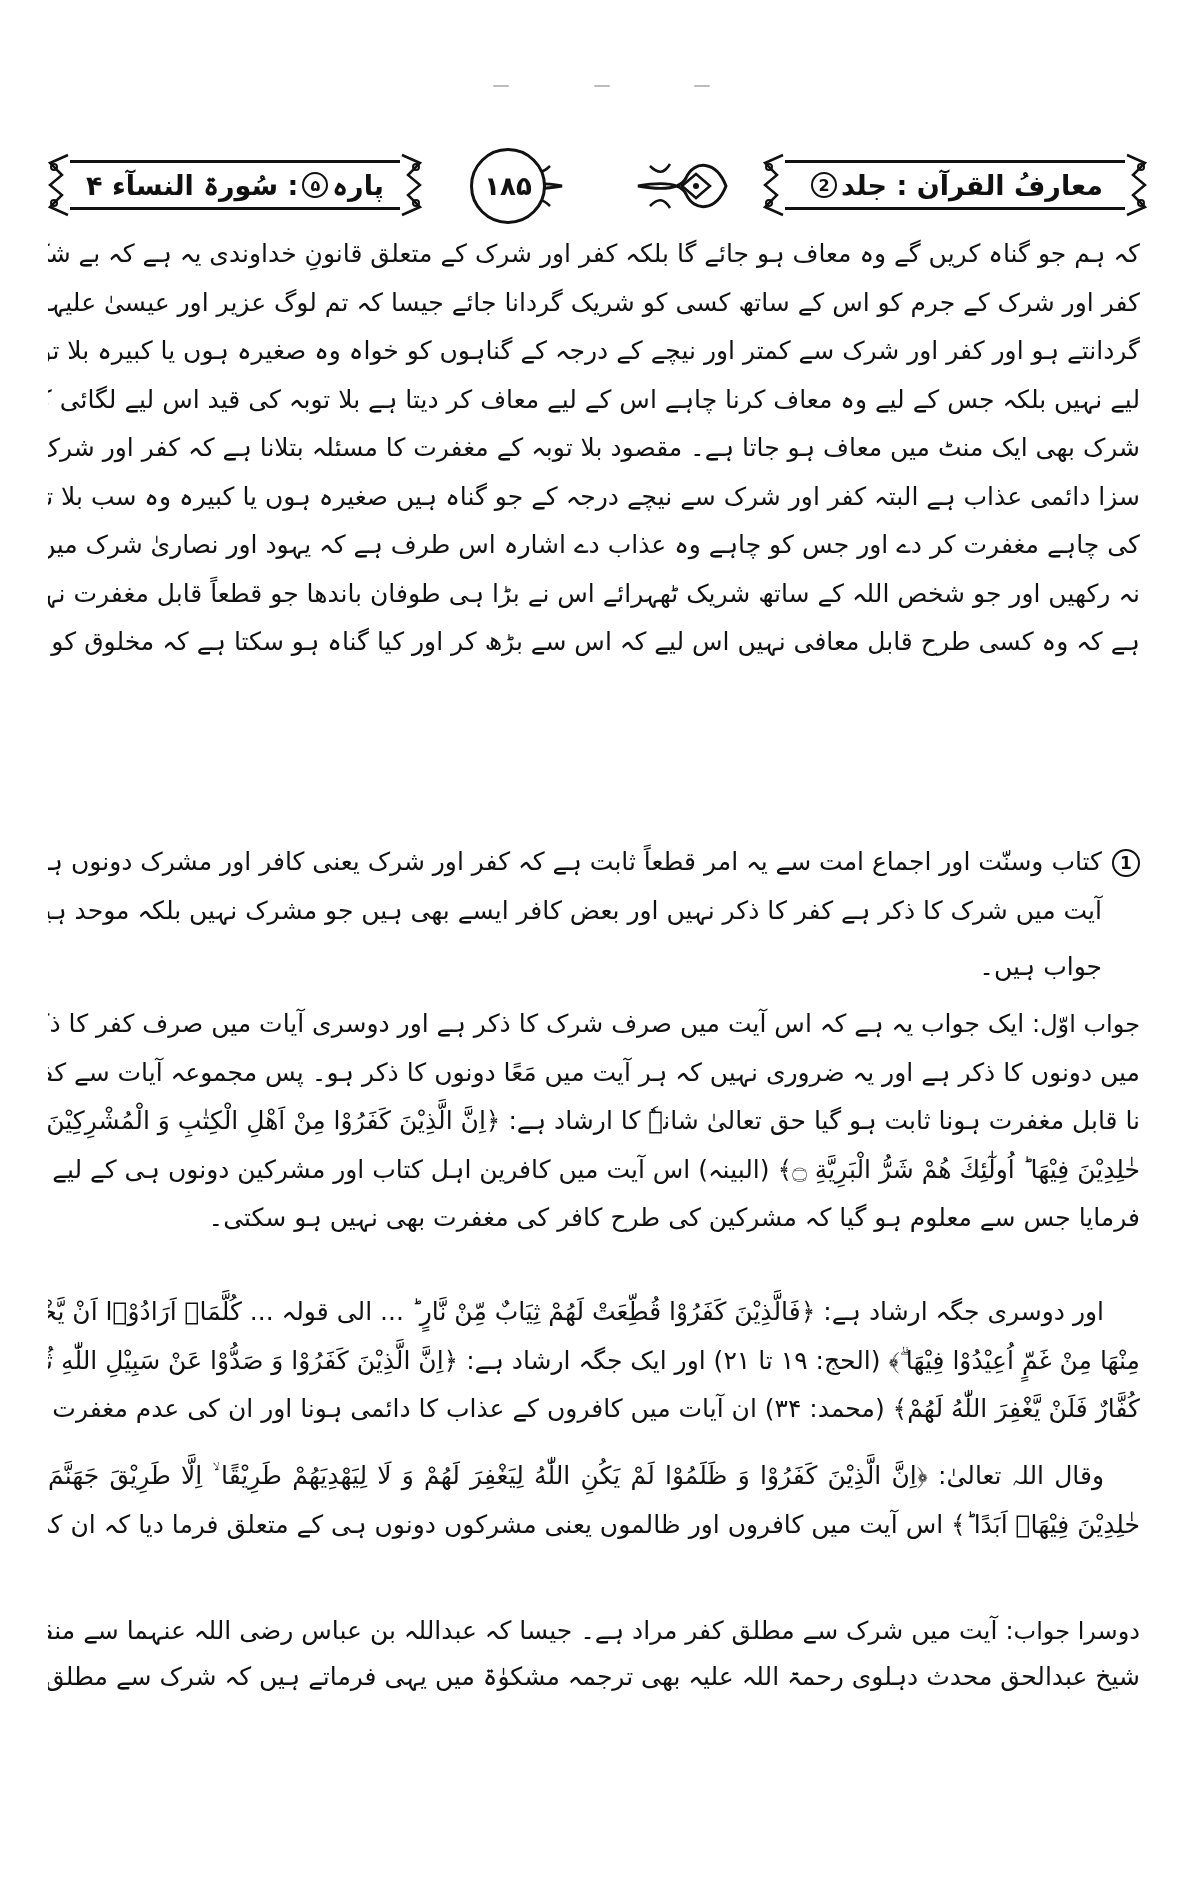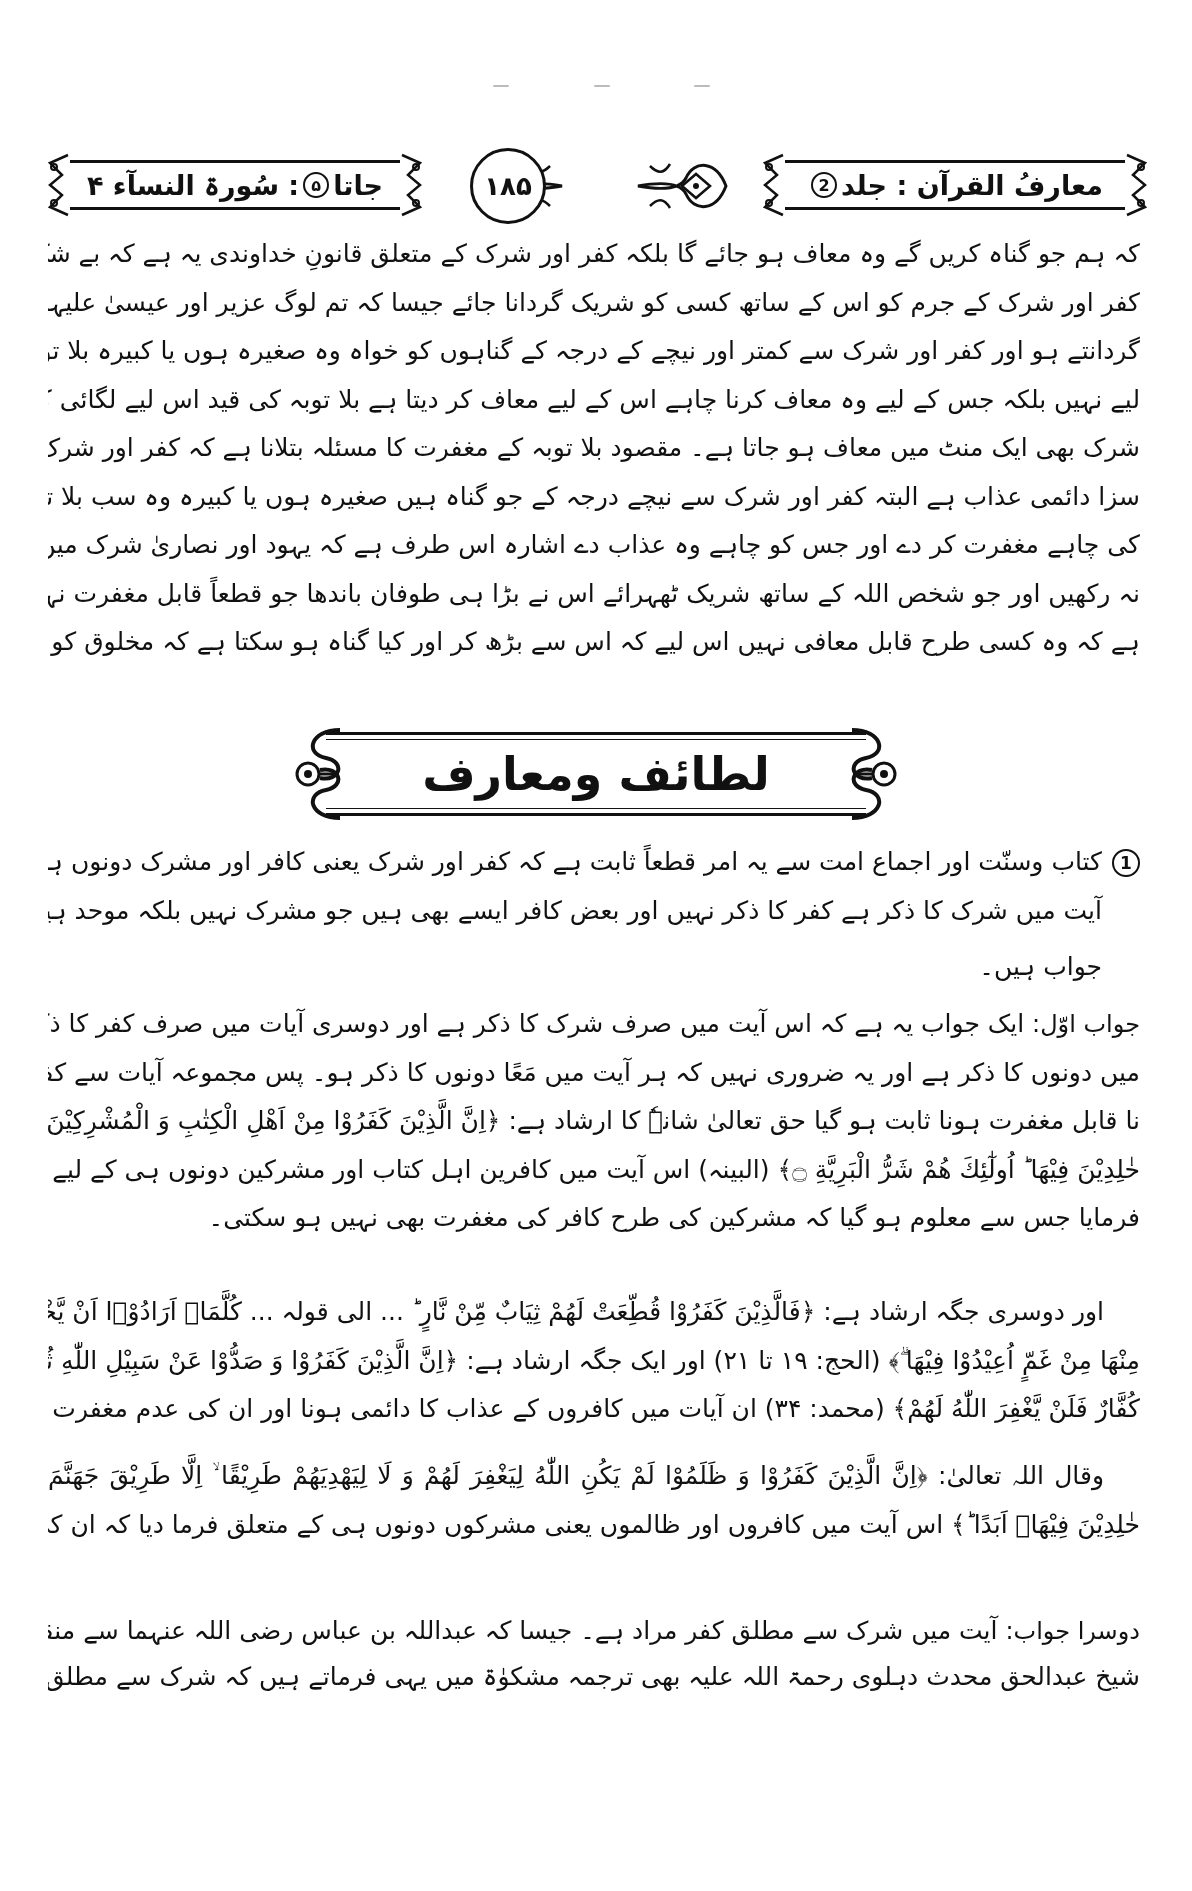--- a/index.html
+++ b/index.html
@@ -151,21 +151,21 @@
         <path d="M36 8 C30 18, 24 18, 16 10 M36 52 C30 42, 24 42, 16 50" fill="none" stroke="#111" stroke-width="2.5"></path>
       </svg>
     </div>
 
     <div class="hdr-box left">
       <svg class="cap r" viewBox="0 0 26 64">
         <path d="M2 2 L20 10 L8 22 L20 32 L8 42 L20 54 L2 62" fill="none" stroke="#111" stroke-width="2.5"></path>
         <circle cx="16" cy="14" r="3" fill="none" stroke="#111" stroke-width="2"></circle>
         <circle cx="16" cy="50" r="3" fill="none" stroke="#111" stroke-width="2"></circle>
       </svg>
-      <span>جاتا</span>
+      <span>پارہ</span>
       <span class="circled">۵</span>
       <span>: سُورۃ النسآء ۴</span>
       <svg class="cap l" viewBox="0 0 26 64">
         <path d="M24 2 L6 10 L18 22 L6 32 L18 42 L6 54 L24 62" fill="none" stroke="#111" stroke-width="2.5"></path>
         <circle cx="10" cy="14" r="3" fill="none" stroke="#111" stroke-width="2"></circle>
         <circle cx="10" cy="50" r="3" fill="none" stroke="#111" stroke-width="2"></circle>
       </svg>
     </div>
   </div>
 
@@ -174,37 +174,20 @@
     <span class="para-line">کفر اور شرک کے جرم کو اس کے ساتھ کسی کو شریک گردانا جائے جیسا کہ تم لوگ عزیر اور عیسیٰ علیہما السلام کو خدا اور خدا کا بیٹا کہہ کر خدا کا شریک</span>
     <span class="para-line">گردانتے ہو اور کفر اور شرک سے کمتر اور نیچے کے درجہ کے گناہوں کو خواہ وہ صغیرہ ہوں یا کبیرہ بلا توبہ کے بھی معاف کر دیتا ہے مگر سب کے</span>
     <span class="para-line">لیے نہیں بلکہ جس کے لیے وہ معاف کرنا چاہے اس کے لیے معاف کر دیتا ہے بلا توبہ کی قید اس لیے لگائی کہ توبہ سے تو سو سال کا کفر اور</span>
     <span class="para-line">شرک بھی ایک منٹ میں معاف ہو جاتا ہے۔ مقصود بلا توبہ کے مغفرت کا مسئلہ بتلانا ہے کہ کفر اور شرک بلا توبہ کے قابل مغفرت نہیں ان کی</span>
     <span class="para-line">سزا دائمی عذاب ہے البتہ کفر اور شرک سے نیچے درجہ کے جو گناہ ہیں صغیرہ ہوں یا کبیرہ وہ سب بلا توبہ کے قابل مغفرت ہیں اللہ تعالیٰ جس</span>
     <span class="para-line">کی چاہے مغفرت کر دے اور جس کو چاہے وہ عذاب دے اشارہ اس طرف ہے کہ یہود اور نصاریٰ شرک میں مبتلا ہیں وہ مغفرت کی توقع</span>
     <span class="para-line">نہ رکھیں اور جو شخص اللہ کے ساتھ شریک ٹھہرائے اس نے بڑا ہی طوفان باندھا جو قطعاً قابل مغفرت نہیں خدا تعالیٰ پر افتراء ایسا جرم عظیم</span>
     <span class="para-line" style="text-align-last:right">ہے کہ وہ کسی طرح قابل معافی نہیں اس لیے کہ اس سے بڑھ کر اور کیا گناہ ہو سکتا ہے کہ مخلوق کو خالق کے برابر ٹھہرائے۔</span>
   </div>
 
-  <div class="section-title">
-    <svg class="orn r" viewBox="0 0 60 100">
-      <path d="M10 6 C40 6, 46 30, 24 34 C4 38, 10 58, 30 54 M10 94 C40 94, 46 70, 24 66 C4 62, 10 42, 30 46" fill="none" stroke="#111" stroke-width="4"></path>
-      <circle cx="42" cy="50" r="11" fill="none" stroke="#111" stroke-width="3"></circle>
-      <circle cx="42" cy="50" r="4" fill="#111"></circle>
-      <path d="M14 50 L30 50" stroke="#111" stroke-width="3"></path>
-    </svg>
-    <div class="frame">
-      <span class="title-text">لطائف ومعارف</span>
-    </div>
-    <svg class="orn l" viewBox="0 0 60 100">
-      <path d="M50 6 C20 6, 14 30, 36 34 C56 38, 50 58, 30 54 M50 94 C20 94, 14 70, 36 66 C56 62, 50 42, 30 46" fill="none" stroke="#111" stroke-width="4"></path>
-      <circle cx="18" cy="50" r="11" fill="none" stroke="#111" stroke-width="3"></circle>
-      <circle cx="18" cy="50" r="4" fill="#111"></circle>
-      <path d="M46 50 L30 50" stroke="#111" stroke-width="3"></path>
-    </svg>
-  </div>
 
   <div class="text-block" style="top:838px">
     <span class="para-line"><span class="num-circle">1</span><span>کتاب وسنّت اور اجماع امت سے یہ امر قطعاً ثابت ہے کہ کفر اور شرک یعنی کافر اور مشرک دونوں ہی قابل مغفرت نہیں مگر اس جگہ</span></span>
     <span class="para-line" style="padding-right:38px">آیت میں شرک کا ذکر ہے کفر کا ذکر نہیں اور بعض کافر ایسے بھی ہیں جو مشرک نہیں بلکہ موحد ہیں مگر اسلام کے قائل نہیں اس شبہ کے چند</span>
     <span class="para-line" style="padding-right:38px;text-align-last:right;margin-top:8px">جواب ہیں۔</span>
   </div>
 
   <div class="text-block" style="top:1000px">
     <span class="para-line"><span class="bold-label">جواب اوّل:</span> <span>ایک جواب یہ ہے کہ اس آیت میں صرف شرک کا ذکر ہے اور دوسری آیات میں صرف کفر کا ذکر ہے اور بعض آیات</span></span>
     <span class="para-line">میں دونوں کا ذکر ہے اور یہ ضروری نہیں کہ ہر آیت میں مَعًا دونوں کا ذکر ہو۔ پس مجموعہ آیات سے کفر اور شرک دونوں ہی کا غیر مغفور اور</span>

